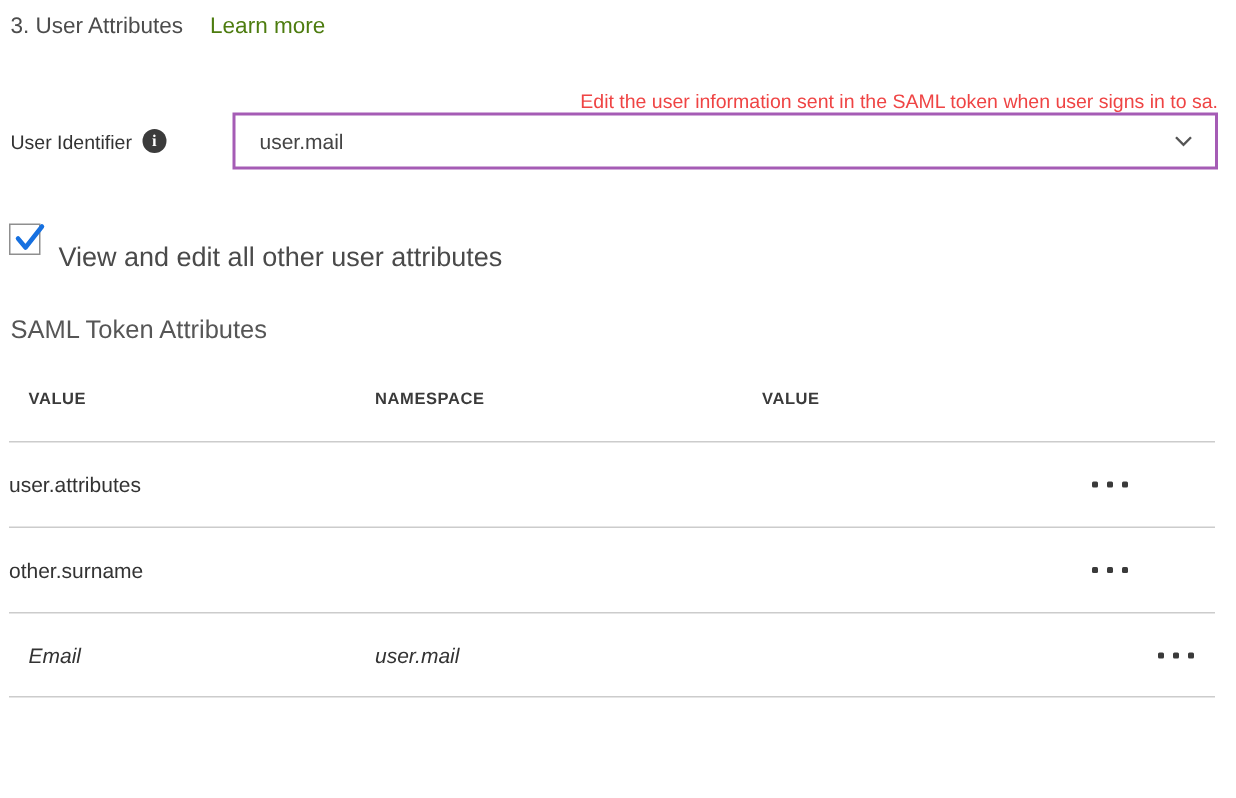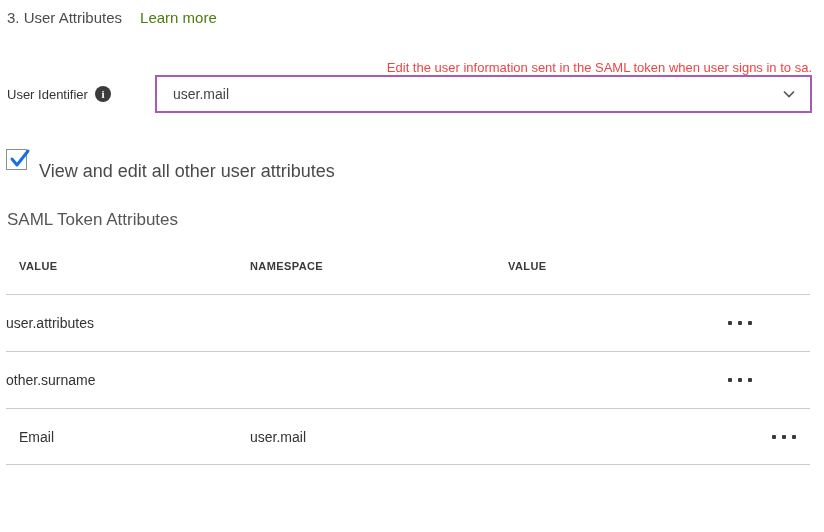--- a/index.html
+++ b/index.html
@@ -59,21 +59,21 @@
   .thead { display: grid; grid-template-columns: 244px 258px 1fr 44px; padding-bottom: 22px; }
   .th {
     font-size: 11px; font-weight: bold; color: #3a3a3a; letter-spacing: 0.4px;
   }
   .th:nth-child(1) { padding-left: 13px; }
   .trow {
     display: grid; grid-template-columns: 244px 258px 1fr 44px;
     align-items: center; height: 57px;
     border-top: 1px solid #cccccc;
   }
-  .trow:last-child { border-bottom: 1px solid #cccccc; }
+  .trow:last-child { border-bottom: 1px solid #cccccc; font-style: italic; }
   .td { font-size: 14px; color: #333333; }
   .td.name { padding-left: 13px; }
   .row-menu {
     display: flex; align-items: center; justify-content: flex-end; gap: 6px;
     cursor: pointer; padding-right: 14px; height: 100%;
   }
   .row-menu .dot { width: 4px; height: 4px; background: #3a3a3a; border-radius: 1px; }
 </style>
 </head>
 <body>

